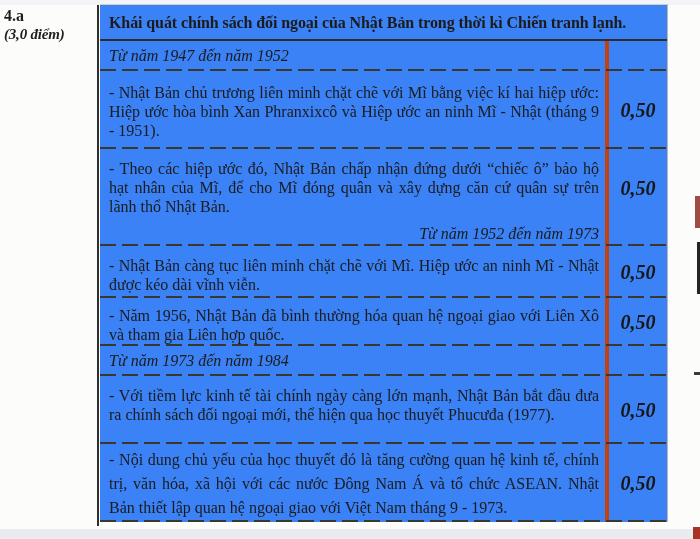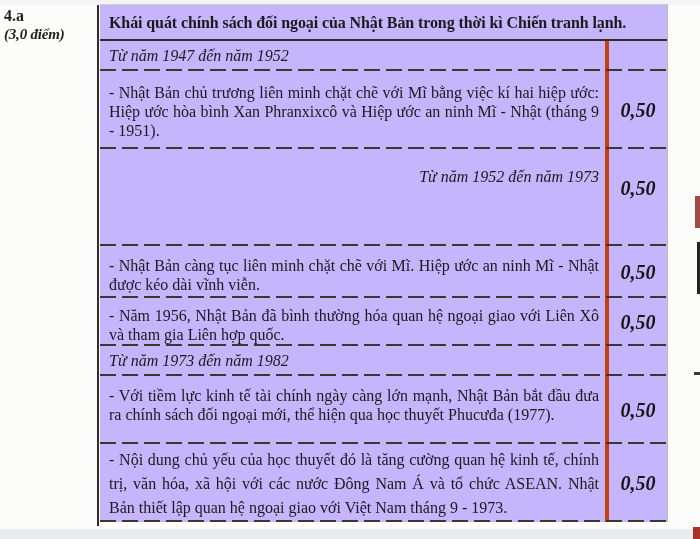--- a/index.html
+++ b/index.html
@@ -23,21 +23,21 @@
   .q-points { font-weight:bold; font-style:italic; font-size:15px; letter-spacing:-0.2px; }
 
   .vline-left {
     position:absolute; left:97px; top:5px; width:2px; height:521px; background:#2e2e2e;
   }
 
   .answer-table {
     position:absolute; left:100px; top:4px; width:568px;
     border-top:1px solid #cfcfc9;
     border-right:1px solid #b9b9b2;
-    background:#c4b5fd;
+    background:#3b82f6;
   }
   .row { position:relative; display:flex; width:100%; overflow:hidden; }
   .row::after {
     content:""; position:absolute; left:0; right:0; bottom:0; height:2px;
     background:repeating-linear-gradient(90deg,#38382f 0 16px,rgba(0,0,0,0) 16px 22px);
   }
   .row.solid-line::after { background:#2d2d2d; height:2.5px; }
 
   .cell-main {
     flex:1 1 auto; text-align:justify;
@@ -93,37 +93,38 @@
     <div class="cell-score"></div>
   </div>
 
   <div class="row row-p1">
     <div class="cell-main">- Nhật Bản chủ trương liên minh chặt chẽ với Mĩ bằng việc kí hai hiệp ước: Hiệp ước hòa bình Xan Phranxixcô và Hiệp ước an ninh Mĩ - Nhật (tháng 9 - 1951).</div>
     <div class="cell-score">0,50</div>
   </div>
 
   <div class="row row-p2">
     <div class="cell-main">
+      <div>- Theo các hiệp ước đó, Nhật Bản chấp nhận đứng dưới “chiếc ô” bảo hộ hạt nhân của Mĩ, để cho Mĩ đóng quân và xây dựng căn cứ quân sự trên lãnh thổ Nhật Bản.</div>
       <div class="subheading">Từ năm 1952 đến năm 1973</div>
     </div>
     <div class="cell-score">0,50</div>
   </div>
 
   <div class="row row-p3">
     <div class="cell-main">- Nhật Bản càng tục liên minh chặt chẽ với Mĩ. Hiệp ước an ninh Mĩ - Nhật được kéo dài vĩnh viễn.</div>
     <div class="cell-score">0,50</div>
   </div>
 
   <div class="row row-p4">
     <div class="cell-main">- Năm 1956, Nhật Bản đã bình thường hóa quan hệ ngoại giao với Liên Xô và tham gia Liên hợp quốc.</div>
     <div class="cell-score">0,50</div>
   </div>
 
   <div class="row row-period">
-    <div class="cell-main">Từ năm 1973 đến năm 1982</div>
+    <div class="cell-main">Từ năm 1973 đến năm 1984</div>
     <div class="cell-score"></div>
   </div>
 
   <div class="row row-p5">
     <div class="cell-main">- Với tiềm lực kinh tế tài chính ngày càng lớn mạnh, Nhật Bản bắt đầu đưa ra chính sách đối ngoại mới, thể hiện qua học thuyết Phucưđa (1977).</div>
     <div class="cell-score">0,50</div>
   </div>
 
   <div class="row row-p6">
     <div class="cell-main">- Nội dung chủ yếu của học thuyết đó là tăng cường quan hệ kinh tế, chính trị, văn hóa, xã hội với các nước Đông Nam Á và tổ chức ASEAN. Nhật Bản thiết lập quan hệ ngoại giao với Việt Nam tháng 9 - 1973.</div>

